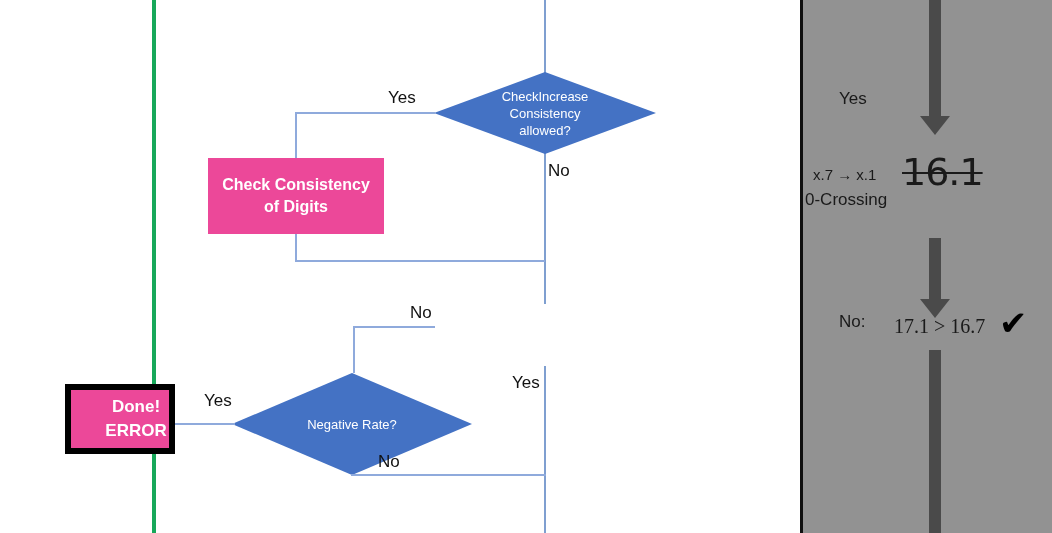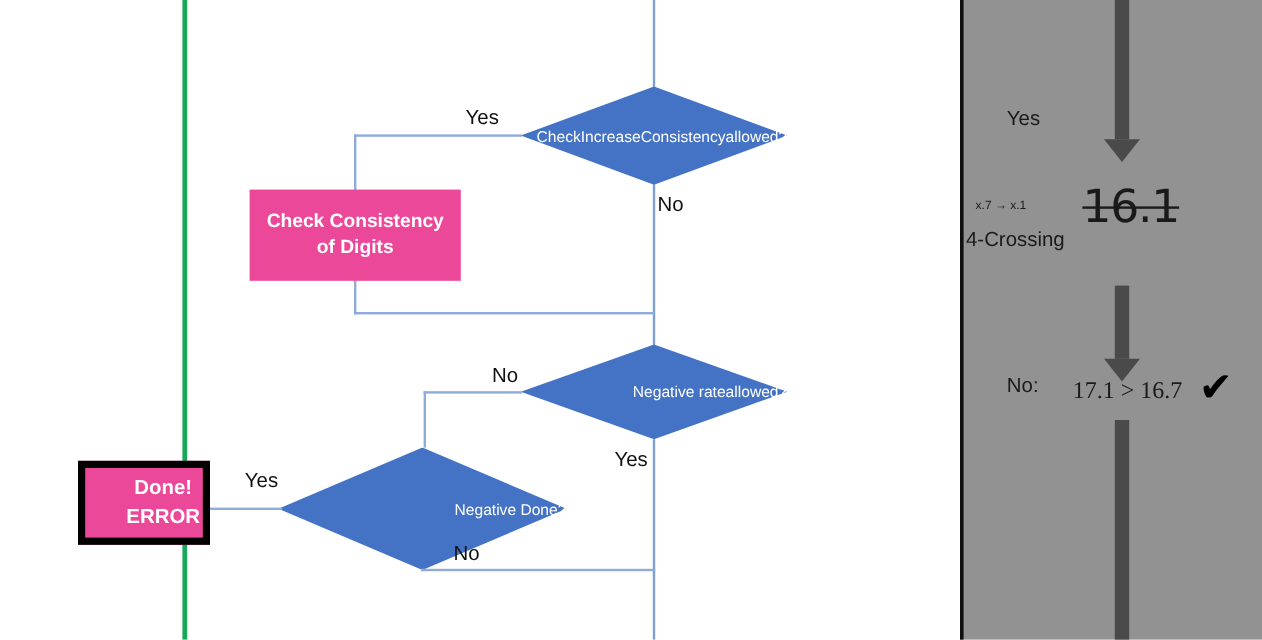--- a/index.html
+++ b/index.html
@@ -10,21 +10,21 @@
   .green-line{position:absolute;background:#17A85A;}
   .conn{position:absolute;background:#8FAADC;}
   .conn.v{width:2px;}
   .conn.h{height:2px;}
   .conn-main{position:absolute;width:2px;background:#7F9FD0;}
 
   .diamond{position:absolute;}
   .diamond svg{display:block;}
   .diamond .dlabel{
     position:absolute;left:0;top:0;width:100%;height:100%;
-    display:flex;flex-direction:row;align-items:center;justify-content:flex-end;
+    display:flex;flex-direction:column;align-items:center;justify-content:center;
     color:#ffffff;font-size:13px;line-height:17px;text-align:center;
     pointer-events:none;
   }
   .procbox{
     position:absolute;background:#ec4899;color:#fff;
     display:flex;flex-direction:column;align-items:center;justify-content:center;
     text-align:center;font-size:16px;line-height:22px;font-weight:bold;
   }
   .procbox.terminal{border:6px solid #000000;box-sizing:border-box;font-size:17px;line-height:24px;padding-left:32px;}
   .edge-label{position:absolute;color:#111;font-size:17px;white-space:nowrap;}
@@ -67,42 +67,33 @@
   <div class="conn h" style="left:295px;top:260px;width:250px;"></div>
 
   <div class="edge-label" style="left:388px;top:88px;">Yes</div>
   <div class="edge-label" style="left:548px;top:161px;">No</div>
 
   <div class="procbox" style="left:208px;top:158px;width:176px;height:76px;">
     <span>Check Consistency</span>
     <span>of Digits</span>
   </div>
 
-  <div class="diamond" style="left:434px;top:287px;width:222px;height:79px;">
-    <svg width="222" height="79" viewBox="0 0 222 79">
-      <polygon points="111,0 222,39.5 111,79 0,39.5" fill="#4472C4"></polygon>
-    </svg>
-    <div class="dlabel">
-      <span>Negative rate</span>
-      <span>allowed?</span>
-    </div>
-  </div>
 
   <div class="edge-label" style="left:410px;top:303px;">No</div>
   <div class="edge-label" style="left:512px;top:373px;">Yes</div>
 
   <div class="conn h" style="left:353px;top:326px;width:82px;"></div>
   <div class="conn v" style="left:353px;top:326px;height:47px;"></div>
 
   <div class="diamond" style="left:232px;top:373px;width:240px;height:102px;">
     <svg width="240" height="102" viewBox="0 0 240 102">
       <polygon points="120,0 240,51 120,102 0,51" fill="#4472C4"></polygon>
     </svg>
     <div class="dlabel">
-      <span>Negative Done?</span>
+      <span>Negative Rate?</span>
     </div>
   </div>
 
   <div class="edge-label" style="left:378px;top:452px;">No</div>
   <div class="edge-label" style="left:204px;top:391px;">Yes</div>
 
   <div class="conn v" style="left:351px;top:474px;height:2px;"></div>
   <div class="conn h" style="left:351px;top:474px;width:195px;"></div>
 
   <div class="conn h" style="left:173px;top:423px;width:62px;"></div>
@@ -114,22 +105,22 @@
 
   <div id="rightpanel">
 
     <div class="arrow" style="left:126px;top:0px;width:12px;height:135px;">
       <div class="shaft" style="height:116px;"></div>
       <div class="head" style="top:116px;"></div>
     </div>
 
     <div class="rp-text rp-sans" style="left:36px;top:89px;font-size:17px;">Yes</div>
 
-    <div class="rp-text rp-sans" style="left:10px;top:166px;font-size:10px;">x.7 → x.1</div>
-    <div class="rp-text rp-sans" style="left:2px;top:190px;font-size:17px;">4-Crossing</div>
+    <div class="rp-text rp-sans" style="left:10px;top:166px;font-size:15px;">x.7 → x.1</div>
+    <div class="rp-text rp-sans" style="left:2px;top:190px;font-size:17px;">0-Crossing</div>
 
     <div class="rp-text big-num struck" style="left:99px;top:152px;">16.1</div>
 
     <div class="arrow" style="left:126px;top:238px;width:12px;height:80px;">
       <div class="shaft" style="height:61px;"></div>
       <div class="head" style="top:61px;"></div>
     </div>
 
     <div class="rp-text rp-sans" style="left:36px;top:312px;font-size:17px;">No:</div>
     <div class="rp-text" style="left:91px;top:315px;font-size:20px;">17.1 &gt; 16.7</div>

